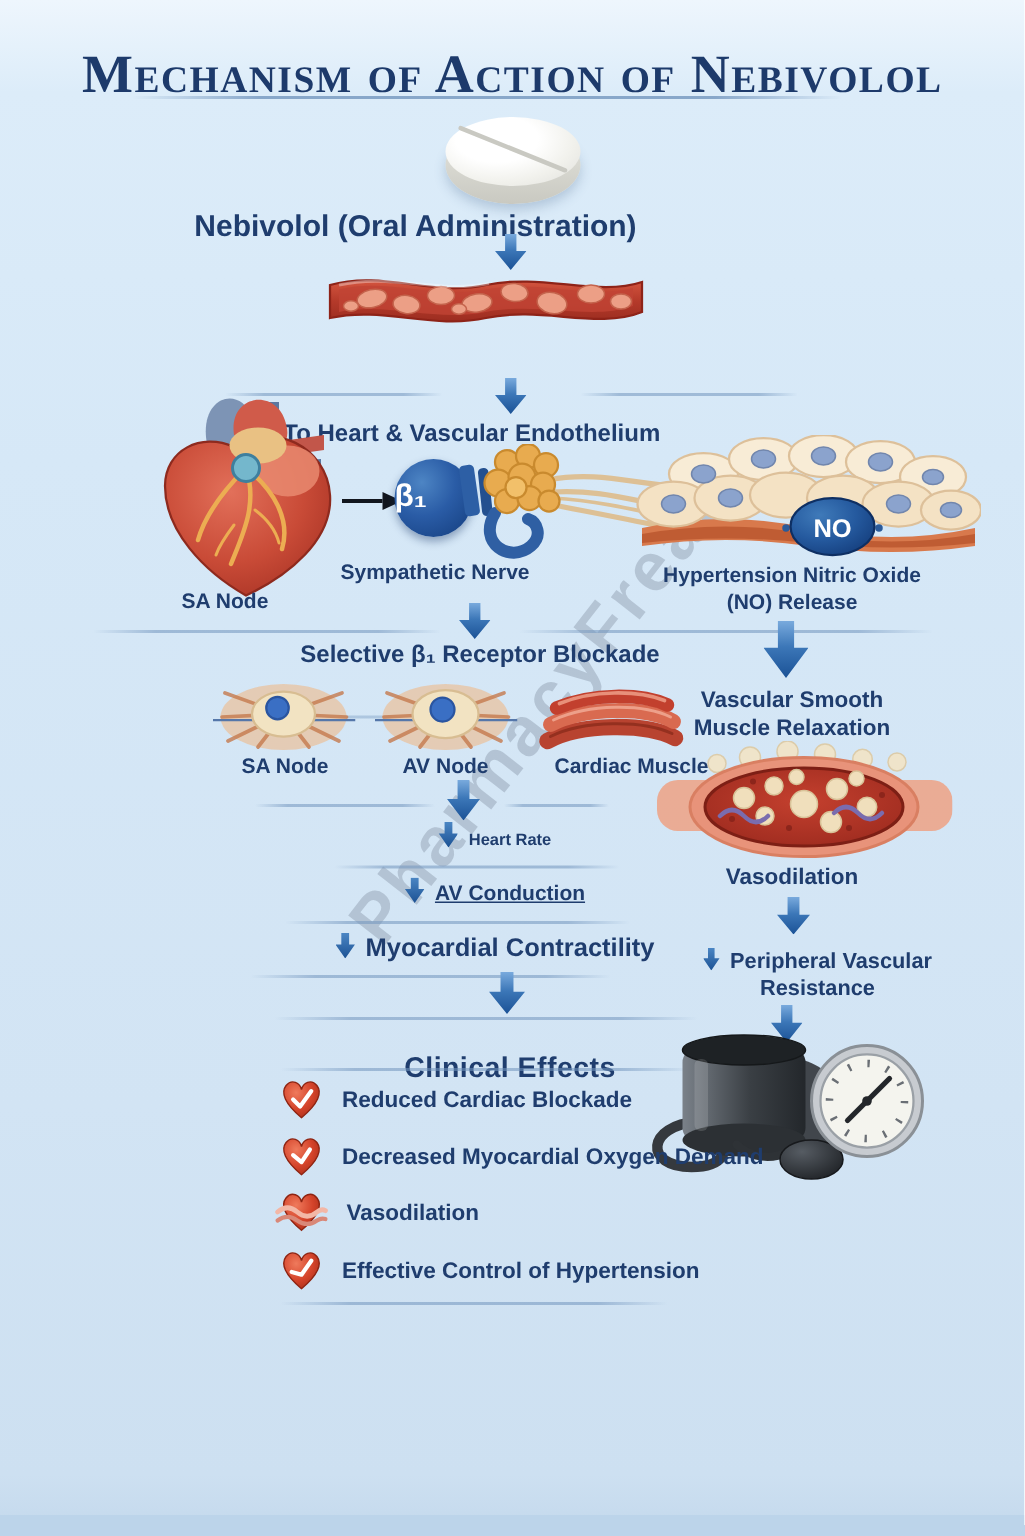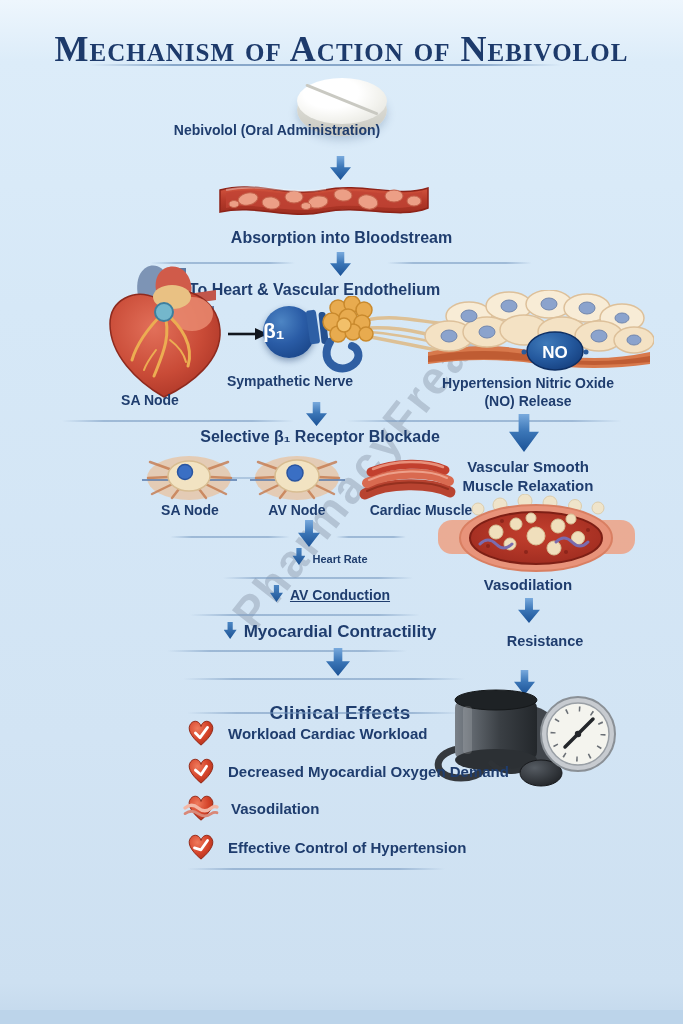--- a/index.html
+++ b/index.html
@@ -49,21 +49,21 @@
 
   <div class="abs title" style="left:0; top:28px; width:683px; text-align:center;">Mechanism of Action of Nebivolol</div>
   <div class="abs hline" style="left:88px; top:64px; width:474px;"></div>
 
   <div class="abs" style="left:297px; top:78px; width:90px; height:56px;">
     <div class="abs pill-back" style="left:0; top:6px;"></div>
     <div class="abs pill-top" style="left:0; top:0;"></div>
     <div class="abs pill-score" style="left:6px; top:20px;"></div>
   </div>
 
-  <div class="abs lbl" style="left:0; top:122px; width:554px; font-size:14px;">
+  <div class="abs lbl" style="left:0; top:139px; width:554px; font-size:20px;">
     <span style="font-weight:800;">Nebivolol</span>
     <span style="font-weight:600;">(Oral Administration)</span>
   </div>
 
   <div class="abs arrow" style="left:330px; top:156px; width:21px; height:24px;"></div>
 
   <svg class="abs" style="left:216px; top:176px;" width="216" height="50" viewBox="0 0 216 50">
     <defs>
       <linearGradient id="vg" x1="0" y1="0" x2="0" y2="1">
         <stop offset="0" stop-color="#d4553f"></stop>
@@ -81,21 +81,20 @@
       <ellipse cx="127" cy="19" rx="9" ry="6" transform="rotate(6 127 19)"></ellipse>
       <ellipse cx="152" cy="26" rx="10" ry="7" transform="rotate(12 152 26)"></ellipse>
       <ellipse cx="178" cy="20" rx="9" ry="6"></ellipse>
       <ellipse cx="198" cy="25" rx="7" ry="5"></ellipse>
       <ellipse cx="18" cy="28" rx="5" ry="3.5"></ellipse>
       <ellipse cx="90" cy="30" rx="5" ry="3.5"></ellipse>
     </g>
     <path d="M10,14 C45,6 75,20 110,13" stroke="rgba(255,255,255,.35)" stroke-width="2" fill="none"></path>
   </svg>
 
-  <div class="abs lbl" style="left:0; top:228px; width:683px; font-size:16px;">Absorption into Bloodstream</div>
 
   <div class="abs hline thin" style="left:150px; top:262px; width:145px;"></div>
   <div class="abs hline thin" style="left:387px; top:262px; width:145px;"></div>
   <div class="abs arrow" style="left:330px; top:252px; width:21px; height:24px;"></div>
 
   <div class="abs lbl" style="left:0; top:280px; width:629px; font-size:16px;">To Heart &amp; Vascular Endothelium</div>
 
   <svg class="abs" style="left:76px; top:250px;" width="162" height="148" viewBox="0 0 162 148">
     <defs>
       <radialGradient id="hg" cx="40%" cy="35%" r="80%">
@@ -322,20 +321,21 @@
     </g>
     <g stroke="#7a6cae" stroke-width="3" fill="none" stroke-linecap="round">
       <path d="M42,50 q8,-8 16,0 q8,8 16,0"></path>
       <path d="M118,48 q8,-8 16,0 q8,8 16,0"></path>
     </g>
   </svg>
   <div class="abs lbl" style="left:438px; top:576px; width:180px; font-size:15px;">Vasodilation</div>
   <div class="abs arrow" style="left:518px; top:598px; width:22px; height:25px;"></div>
 
   <div class="abs lbl" style="left:445px; top:632px; width:200px; font-size:14.5px;">
+    <div><span class="dec" style="width:11px;height:15px;"></span><span>Peripheral Vascular</span></div>
     <div>Resistance</div>
   </div>
   <div class="abs arrow" style="left:514px; top:670px; width:21px; height:25px;"></div>
 
   <svg class="abs" style="left:425px; top:676px;" width="197" height="115" viewBox="0 0 197 115">
     <defs>
       <linearGradient id="cuffg" x1="0" y1="0" x2="1" y2="0">
         <stop offset="0" stop-color="#7a8189"></stop>
           <stop offset=".55" stop-color="#3a3f44"></stop>
           <stop offset="1" stop-color="#23272b"></stop>
@@ -367,21 +367,21 @@
       <defs>
           <radialGradient id="hr1" cx="35%" cy="30%" r="85%">
             <stop offset="0" stop-color="#ef7a5c"></stop>
             <stop offset=".55" stop-color="#d4432a"></stop>
             <stop offset="1" stop-color="#a32b16"></stop>
           </radialGradient>
         </defs>
       <path d="M16,28 C4,18 1,10 5,5 C9,0 15,3 16,8 C17,3 23,0 27,5 C31,10 28,18 16,28 Z" fill="url(#hr1)" stroke="#8e2412" stroke-width="1"></path>
       <polyline points="10,15 15,20 23,9" fill="none" stroke="#ffffff" stroke-width="3" stroke-linecap="round" stroke-linejoin="round"></polyline>
     </svg>
-    <span class="list-text">Workload Cardiac Workload</span>
+    <span class="list-text">Reduced Cardiac Blockade</span>
   </div>
 
   <div class="abs list-row" style="left:186px; top:757px;">
     <svg width="30" height="28" viewBox="0 0 32 30">
       <defs>
           <radialGradient id="hr2" cx="35%" cy="30%" r="85%">
             <stop offset="0" stop-color="#ef7a5c"></stop>
             <stop offset=".55" stop-color="#d4432a"></stop>
             <stop offset="1" stop-color="#a32b16"></stop>
           </radialGradient>

